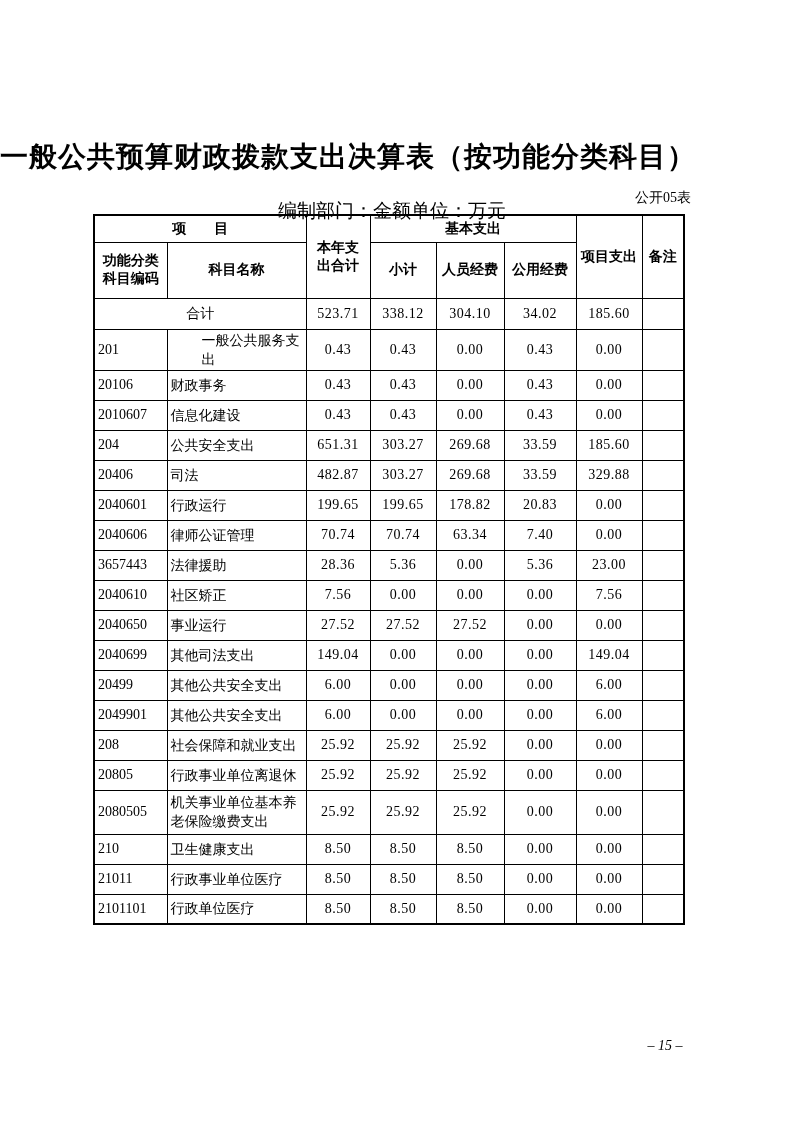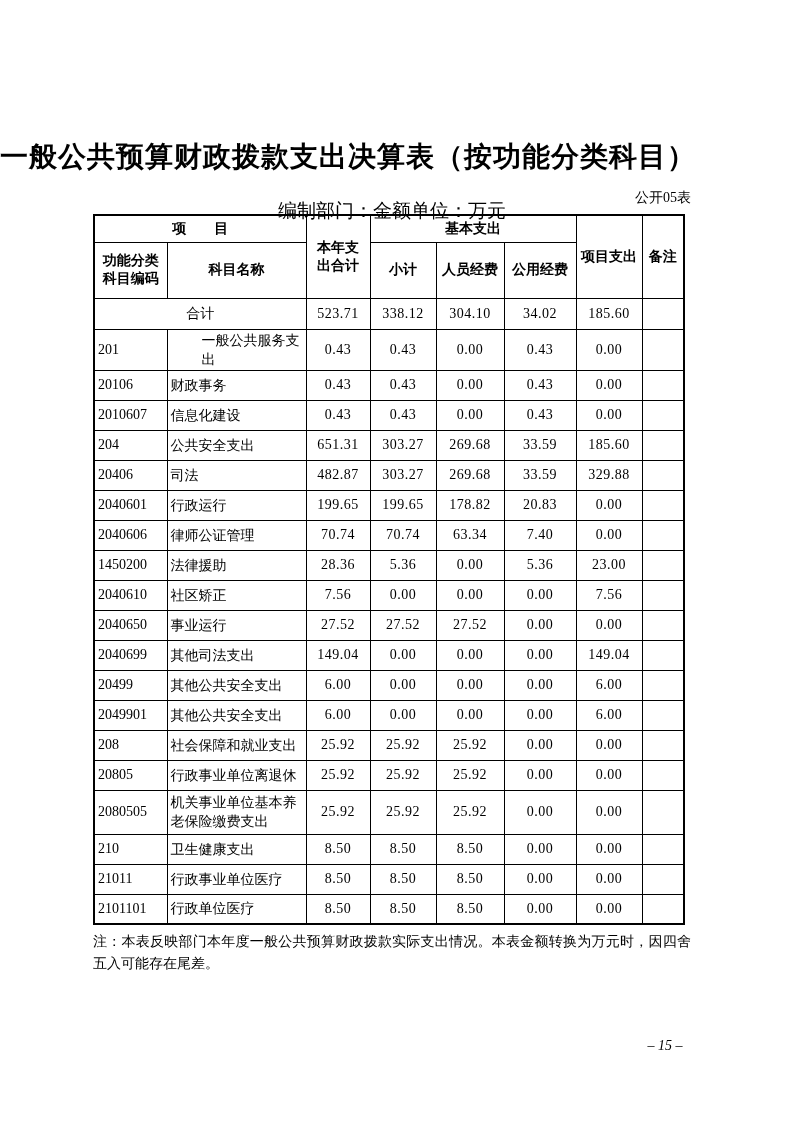--- a/index.html
+++ b/index.html
@@ -222,21 +222,21 @@
       <td class="name">律师公证管理</td>
       <td class="num">70.74</td>
       <td class="num">70.74</td>
       <td class="num">63.34</td>
       <td class="num">7.40</td>
       <td class="num">0.00</td>
       <td class="num"></td>
     </tr>
 
     <tr>
-      <td class="code">1450200</td>
+      <td class="code">3657443</td>
       <td class="name">法律援助</td>
       <td class="num">28.36</td>
       <td class="num">5.36</td>
       <td class="num">0.00</td>
       <td class="num">5.36</td>
       <td class="num">23.00</td>
       <td class="num"></td>
     </tr>
 
     <tr>
@@ -355,17 +355,16 @@
       <td class="num">8.50</td>
       <td class="num">8.50</td>
       <td class="num">8.50</td>
       <td class="num">0.00</td>
       <td class="num">0.00</td>
       <td class="num"></td>
     </tr>
   </tbody>
   </table>
 
-  <div class="footer-note">注：本表反映部门本年度一般公共预算财政拨款实际支出情况。本表金额转换为万元时，因四舍五入可能存在尾差。</div>
 
   <div class="page-number">– 15 –</div>
 
 </div>
 
 </body></html>

